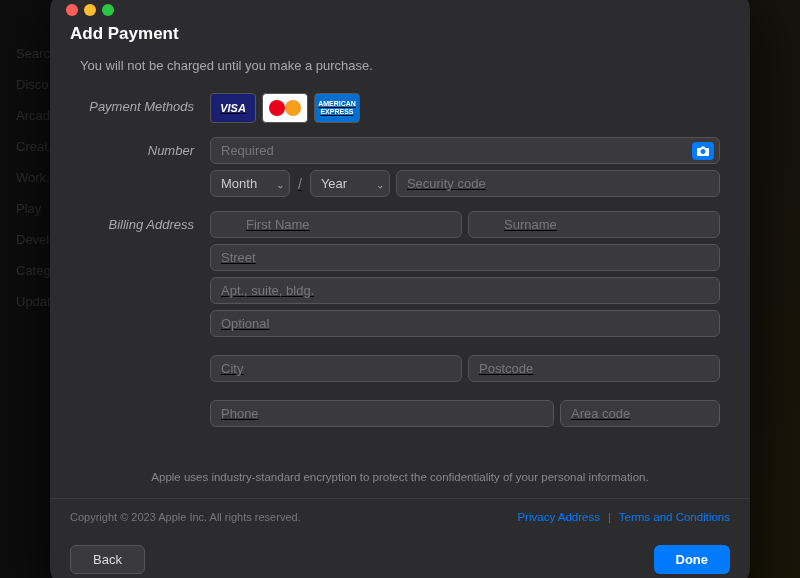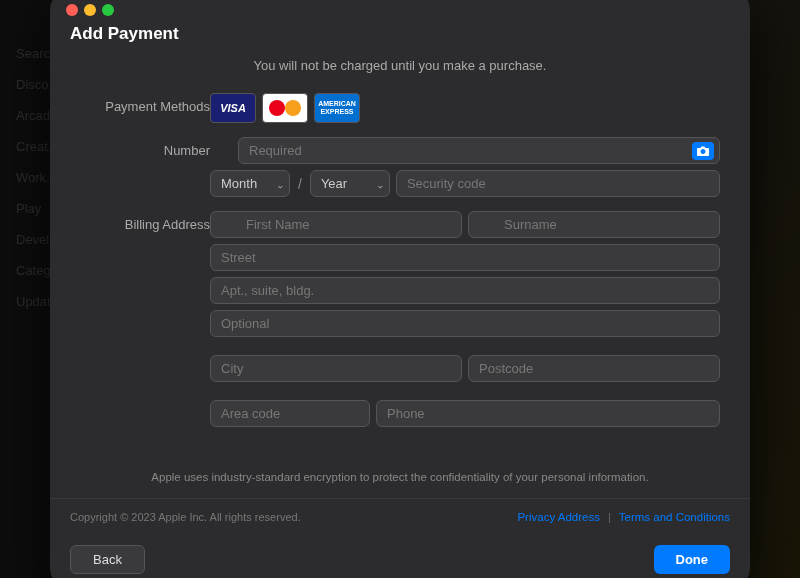--- a/index.html
+++ b/index.html
@@ -92,48 +92,51 @@
       padding: 8px 20px 0;
     }
 
     
     .dialog-content {
       padding: 10px 30px 20px;
       flex: 1;
     }
 
     .notice-text {
-      text-align: center;
+      text-align: left;
       color: #aaaaaa;
       font-size: 13px;
       margin-bottom: 20px;
       margin-top: 4px;
     }
 
     
     .form-row {
       display: flex;
       align-items: flex-start;
       margin-bottom: 14px;
     }
 
     .form-label {
       color: #aaaaaa;
       font-size: 13px;
       width: 130px;
       text-align: right;
+      padding-right: 16px;
       padding-top: 6px;
       flex-shrink: 0;
+      font-style: italic;
     }
 
     .form-fields {
       flex: 1;
       display: flex;
       flex-direction: column;
       gap: 6px;
+      text-decoration: underline;
     }
 
     
     .input-field {
       background: #3a3a3c;
       border: 1px solid #555;
       border-radius: 6px;
       color: #888;
       font-size: 13px;
       padding: 5px 10px;
@@ -143,21 +146,20 @@
 
     .input-field::placeholder {
       color: #777;
     }
 
     .number-row {
       display: flex;
       align-items: center;
       gap: 0;
       position: relative;
-      margin-left: 28px;
     }
 
     .number-input-wrap {
       flex: 1;
       position: relative;
     }
 
     .number-input-wrap .input-field {
       padding-right: 36px;
     }
@@ -474,22 +476,22 @@
             <input class="input-field" type="text" placeholder="Surname" style="">
           </div>
           <input class="input-field" type="text" placeholder="Street" style="">
           <input class="input-field" type="text" placeholder="Apt., suite, bldg." style="">
           <input class="input-field" type="text" placeholder="Optional" style="">
           <div class="half-row">
             <input class="input-field" type="text" placeholder="City" style="">
             <input class="input-field" type="text" placeholder="Postcode" style="">
           </div>
           <div class="half-row">
+            <input class="input-field" type="text" placeholder="Phone" style="">
             <input class="input-field" type="text" style="max-width: 160px;" placeholder="Area code">
-            <input class="input-field" type="text" placeholder="Phone" style="">
           </div>
         </div>
       </div>
 
     </div>
 
     <div class="dialog-footer-text">Apple uses industry-standard encryption to protect the confidentiality of your personal information.</div>
 
     <div class="dialog-bottom">
       <span class="copyright-text">Copyright © 2023 Apple Inc. All rights reserved.</span>

